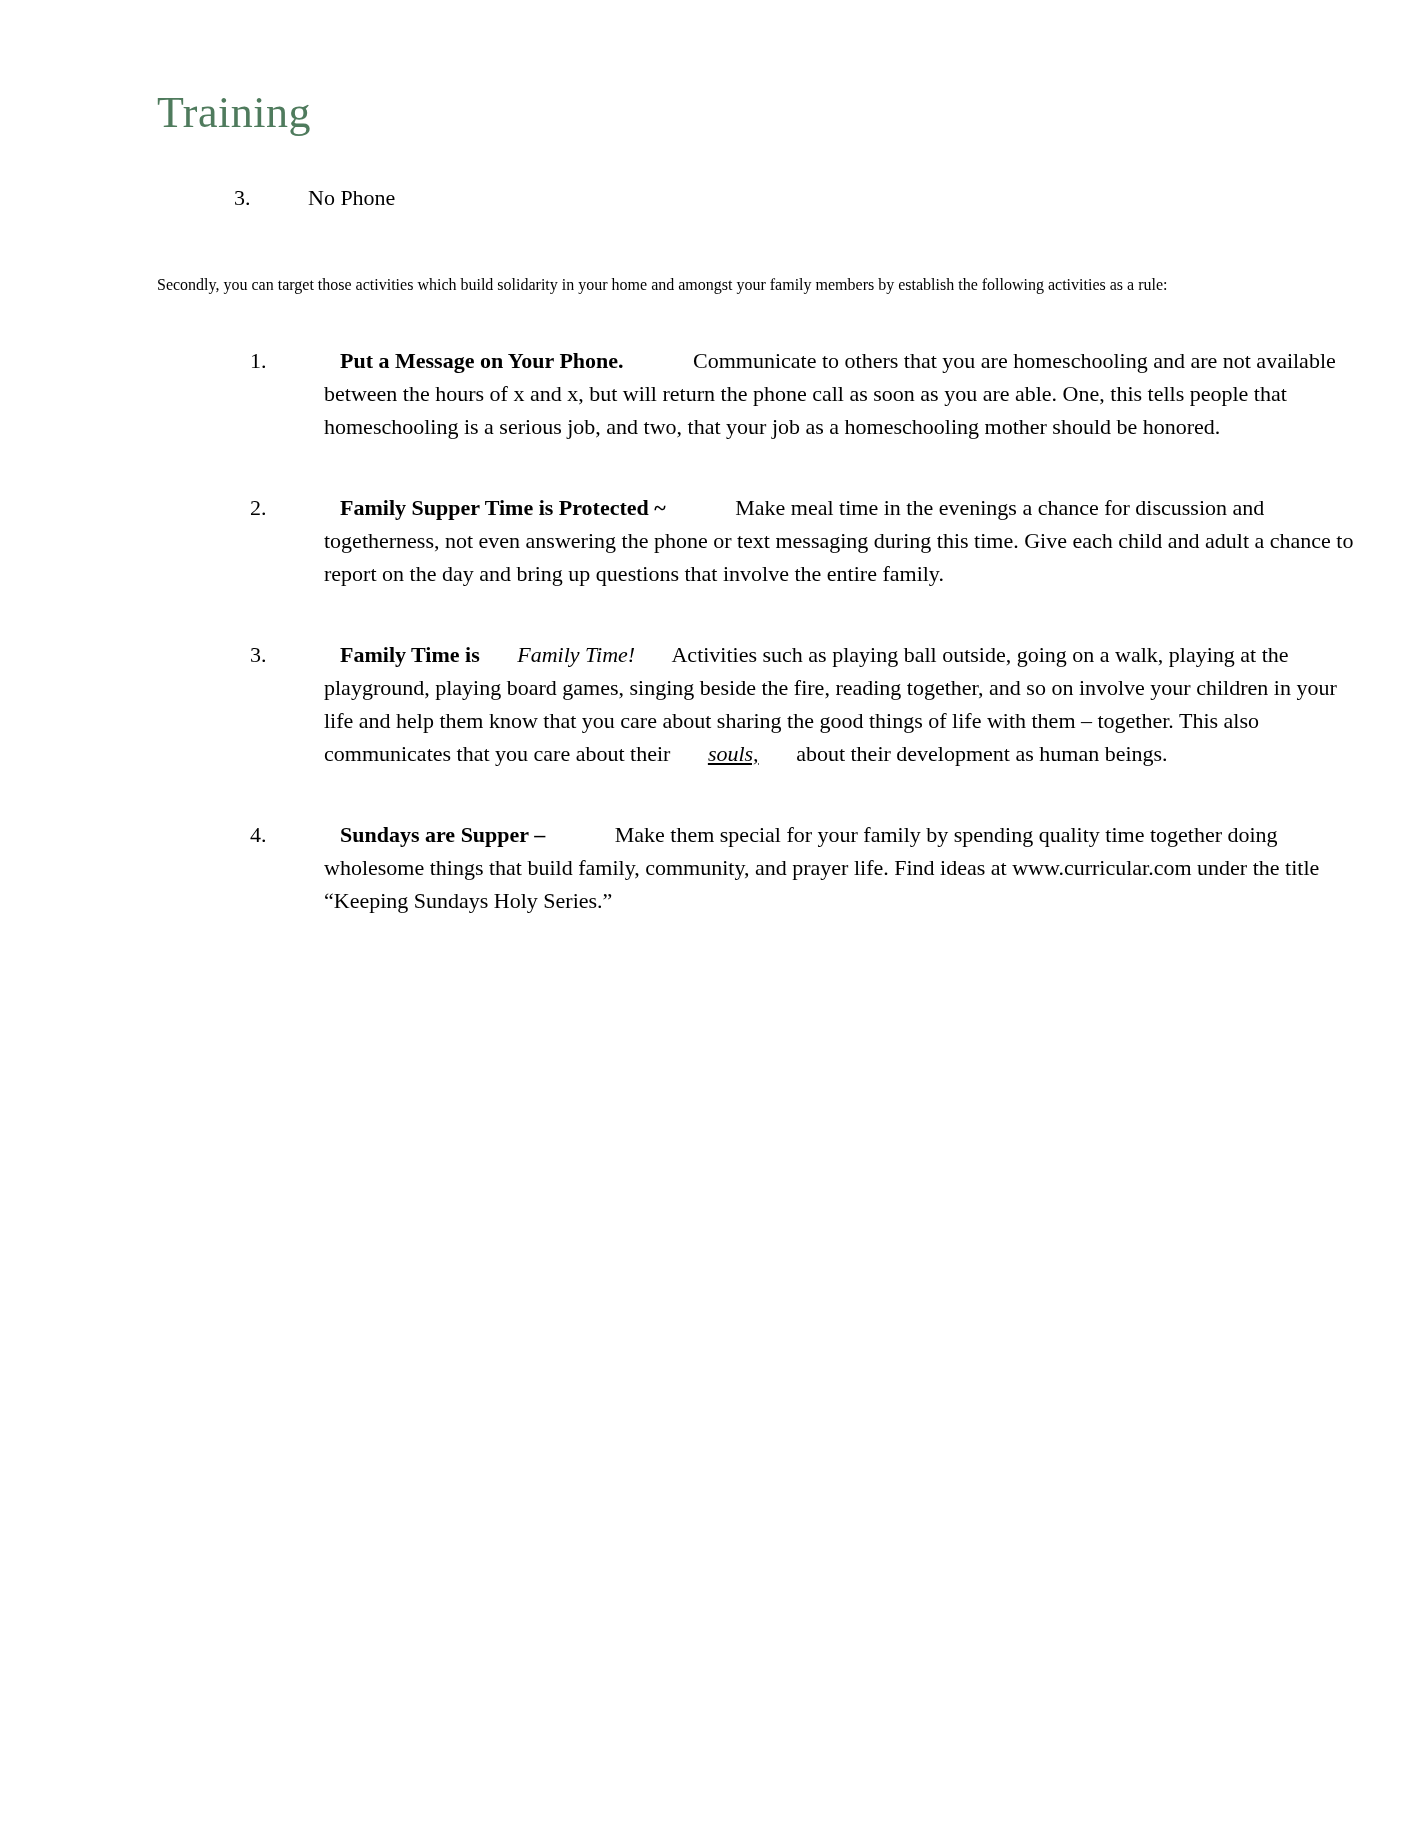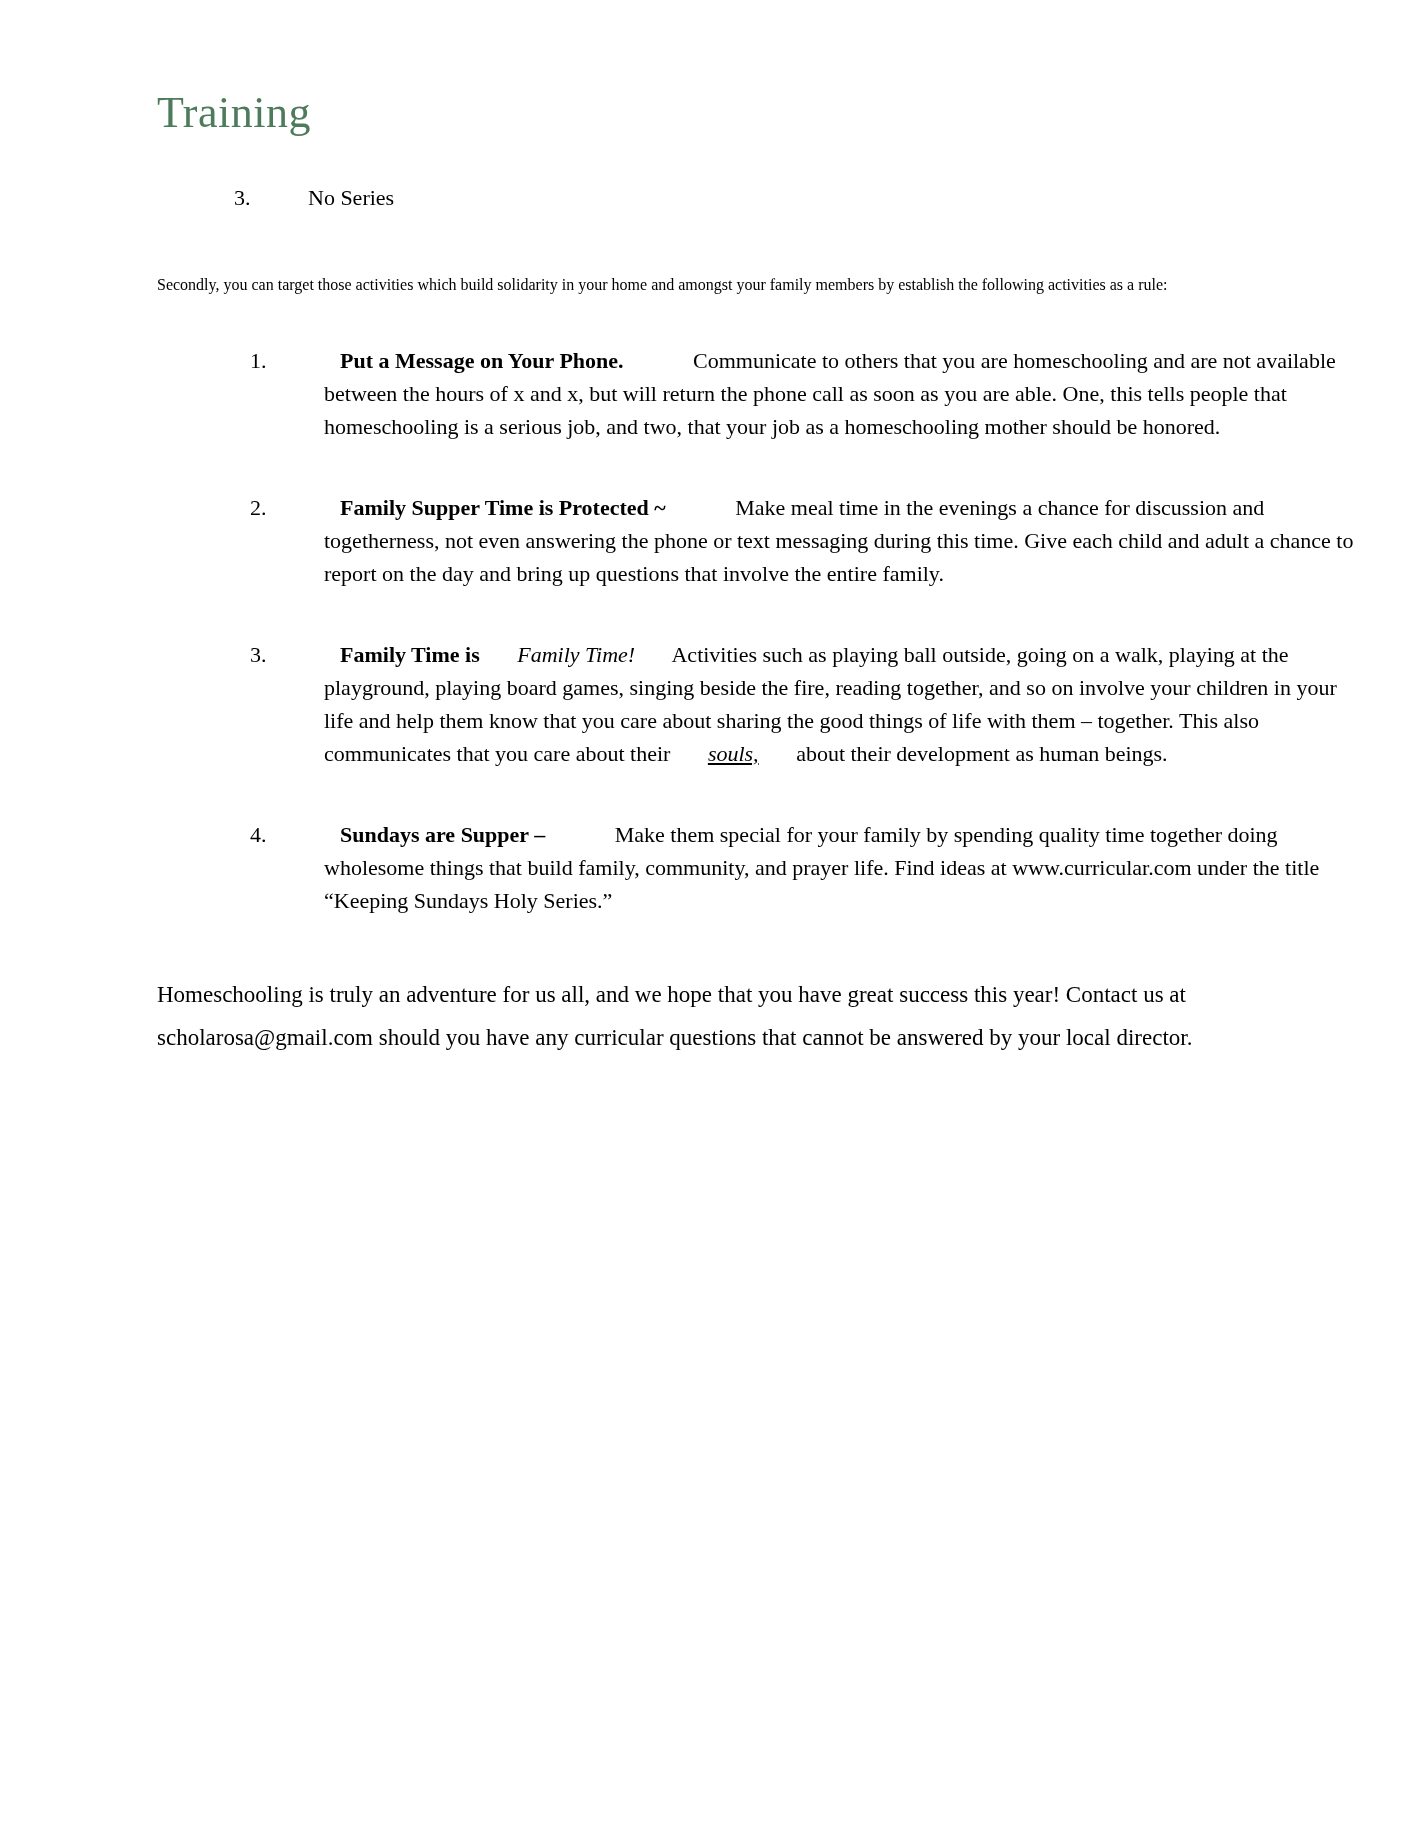--- a/index.html
+++ b/index.html
@@ -70,21 +70,21 @@
 </style>
 </head>
 <body>
 
 <div class="page">
 
   <h1 class="doc-heading">Training</h1>
 
   <div class="carryover">
     <span class="num-col">3.</span>
-    <span>No Series</span>
+    <span>No Phone</span>
   </div>
 
   <p class="body-par">Secondly, you can target those activities which build solidarity in your home and amongst your family members by establish the following activities as a rule:</p>
 
   <ol class="rules">
     <li>
       <span class="num-col">1.</span>
       <span class="rule-text"><span class="b">Put a Message on Your Phone.</span><span class="bi"></span><span> Communicate to others that you are homeschooling and are not available between the hours of x and x, but will return the phone call as soon as you are able. One, this tells people that homeschooling is a serious job, and two, that your job as a homeschooling mother should be honored.</span><span class="i"></span><span></span></span>
     </li>
     <li>
@@ -94,17 +94,16 @@
     <li>
       <span class="num-col">3.</span>
       <span class="rule-text"><span class="b">Family Time is </span><span class="bi">Family Time!</span><span> Activities such as playing ball outside, going on a walk, playing at the playground, playing board games, singing beside the fire, reading together, and so on involve your children in your life and help them know that you care about sharing the good things of life with them – together. This also communicates that you care about their </span><span class="i">souls,</span><span> about their development as human beings.</span></span>
     </li>
     <li>
       <span class="num-col">4.</span>
       <span class="rule-text"><span class="b">Sundays are Supper –</span><span class="bi"></span><span> Make them special for your family by spending quality time together doing wholesome things that build family, community, and prayer life. Find ideas at www.curricular.com under the title “Keeping Sundays Holy Series.”</span><span class="i"></span><span></span></span>
     </li>
   </ol>
 
-  <p class="closing-par">Homeschooling is truly an adventure for us all, and we hope that you have great success this year! Contact us at scholarosa@gmail.com should you have any curricular questions that cannot be answered by your local director.</p>
 
   <div class="page-number">5</div>
 
 </div>
 
 </body></html>

